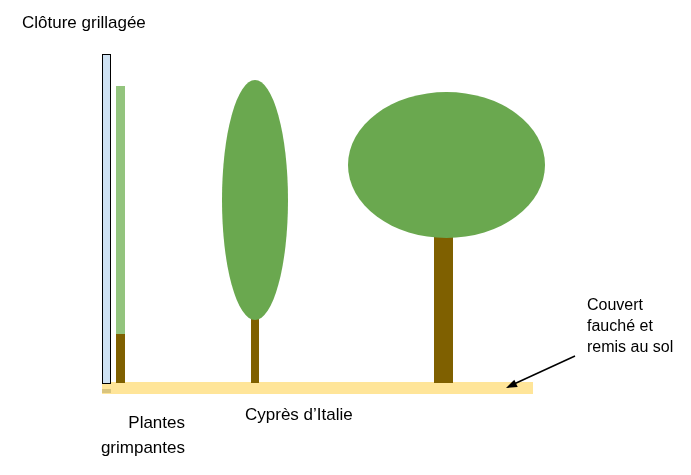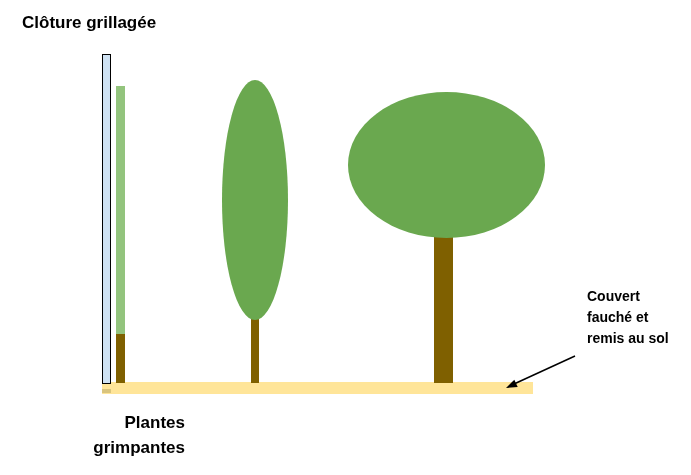--- a/index.html
+++ b/index.html
@@ -8,21 +8,20 @@
     background: #ffffff;
   }
   .canvas {
     position: relative;
     width: 691px;
     height: 475px;
     background: #ffffff;
     overflow: hidden;
     font-family: "Liberation Sans", sans-serif;
     color: #000000;
-    font-weight: bold;
   }
   .canvas svg {
     position: absolute;
     left: 0;
     top: 0;
   }
   .label {
     position: absolute;
     white-space: pre-line;
     font-size: 17px;
@@ -43,22 +42,22 @@
     left: 245px;
     top: 402px;
   }
   .label-tree {
     left: 419px;
     top: 407px;
     line-height: 27px;
   }
   .label-ground-cover {
     left: 587px;
-    top: 286px;
-    font-size: 14px;
+    top: 294px;
+    font-size: 16px;
     line-height: 21px;
   }
 </style>
 </head>
 <body>
 
 <div class="canvas">
 
   <svg width="691" height="475" viewBox="0 0 691 475">
 
@@ -79,19 +78,20 @@
 
     <line x1="575" y1="356" x2="514" y2="384" stroke-width="1.5" stroke="#000000"></line>
     <polygon points="506,388 514.3,379.8 517.7,387" fill="#000000"></polygon>
   </svg>
 
   <div class="label label-fence">Clôture grillagée</div>
 
   <div class="label label-climbing">Plantes
 grimpantes</div>
 
+  <div class="label label-cypress">Cyprès d’Italie</div>
 
 
   <div class="label label-ground-cover">Couvert
 fauché et
 remis au sol</div>
 
 </div>
 
 </body></html>

